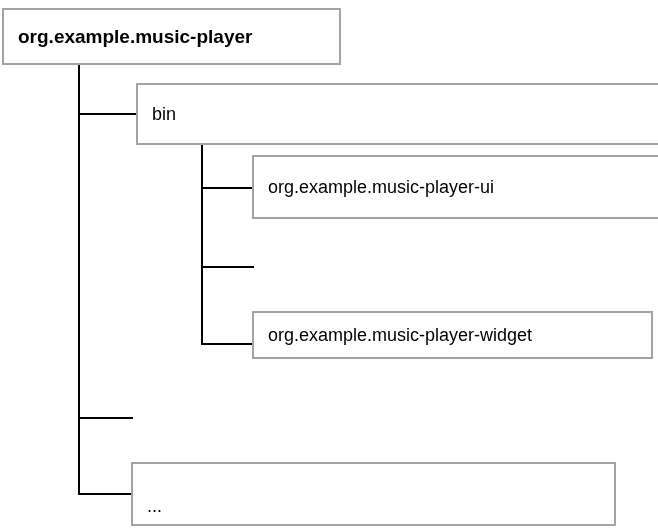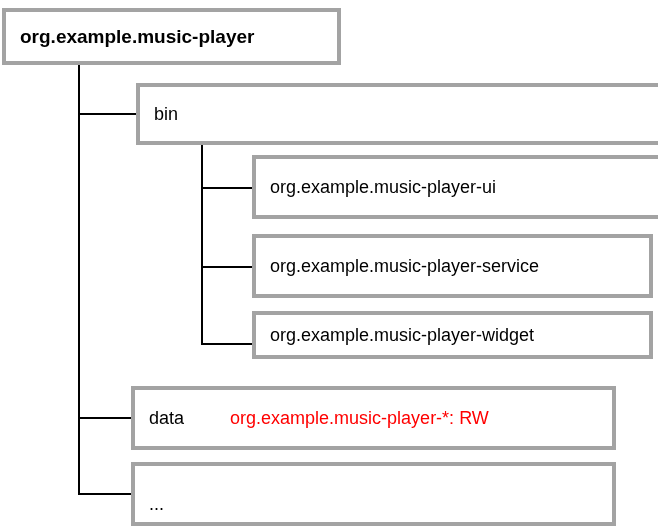--- a/index.html
+++ b/index.html
@@ -11,21 +11,21 @@
     position: relative;
     width: 658px;
     height: 529px;
     background: #ffffff;
     font-family: "Liberation Sans", sans-serif;
     overflow: hidden;
   }
   .node {
     position: absolute;
     box-sizing: border-box;
-    border: 4px solid #a3a3a3;
+    border: 2px solid #a3a3a3;
     background: #ffffff;
     display: flex;
     align-items: center;
   }
   .node-label {
     font-size: 18px;
     color: #000000;
     white-space: nowrap;
     line-height: 1;
   }
@@ -77,30 +77,23 @@
   </div>
 
   <div class="node" style="left:136px; top:83px; width:546px; height:62px;">
     <span class="node-label pad-left">bin</span>
   </div>
 
   <div class="node" style="left:252px; top:155px; width:468px; height:64px;">
     <span class="node-label pad-left">org.example.music-player-ui</span>
   </div>
 
-  <div class="node" style="left:252px; top:234px; width:401px; height:64px;">
-    <span class="node-label pad-left">org.example.music-player-service</span>
-  </div>
 
   <div class="node" style="left:252px; top:311px; width:401px; height:48px;">
     <span class="node-label pad-left">org.example.music-player-widget</span>
   </div>
 
-  <div class="node" style="left:131px; top:386px; width:485px; height:64px;">
-    <span class="node-label pad-left">data</span>
-    <span class="node-label perm" style="margin-left:46px;">org.example.music-player-*:  RW</span>
-  </div>
 
   <div class="node" style="left:131px; top:462px; width:485px; height:64px; align-items:flex-end;">
     <span class="node-label ellipsis pad-left" style="padding-bottom:9px;">...</span>
   </div>
 
 </div>
 
 </body></html>

